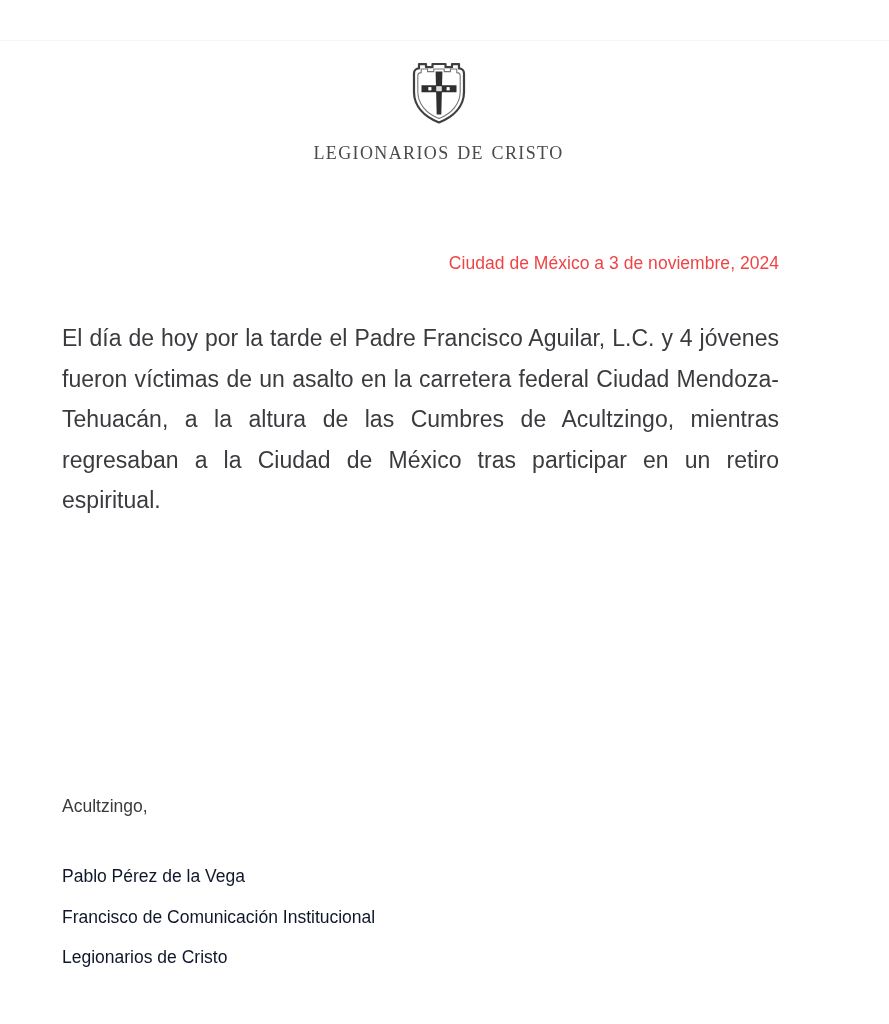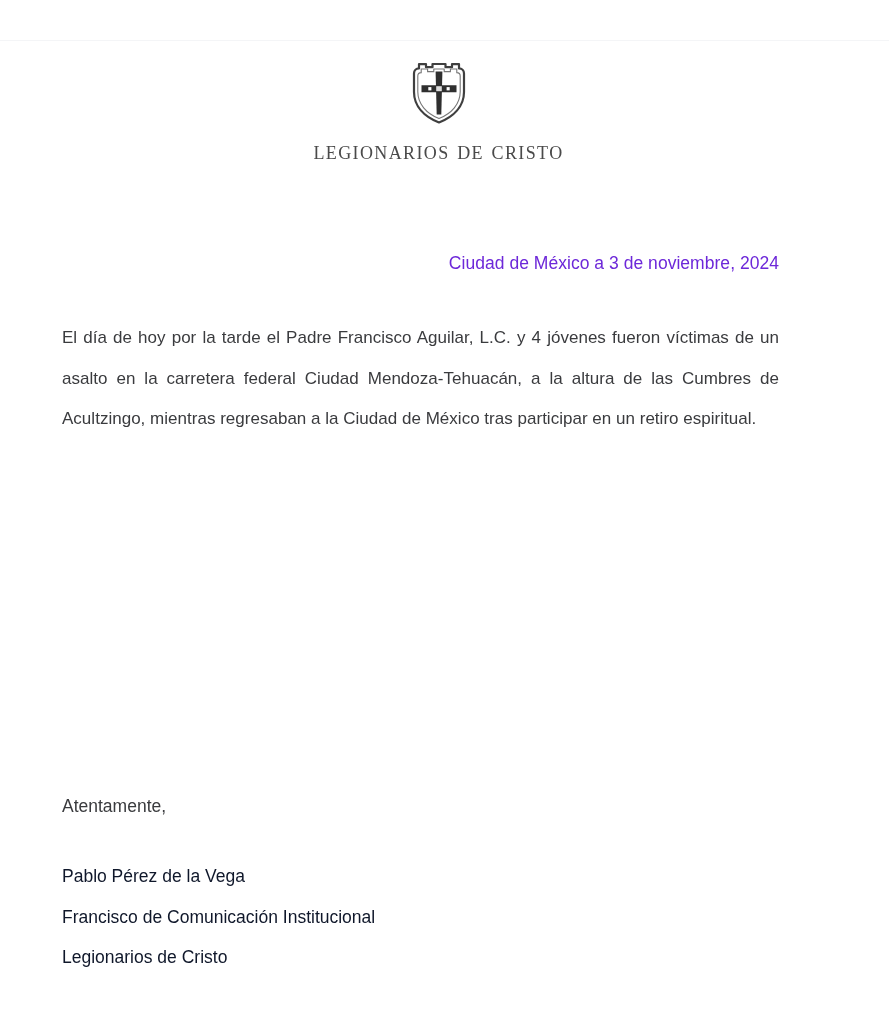--- a/index.html
+++ b/index.html
@@ -69,34 +69,34 @@
   }
 
   .date-line {
     position: absolute;
     top: 252px;
     left: 0;
     width: 717px;
     text-align: right;
     font-size: 17.5px;
     line-height: 1.3;
-    color: #6d28d9;
+    color: #ef4444;
     letter-spacing: 0.002em;
   }
 
   .paragraphs {
     position: absolute;
     top: 318px;
     left: 0;
     width: 717px;
   }
 
   p.para {
     margin: 0 0 28px 0;
-    font-size: 17px;
+    font-size: 23px;
     line-height: 40.5px;
     color: #3a3b3e;
     text-align: justify;
     text-justify: inter-word;
     letter-spacing: 0.001em;
     hyphens: none;
   }
   p.para:last-child {
     margin-bottom: 0;
   }
@@ -177,21 +177,21 @@
   </header>
 
   <div class="body-block">
 
     <div class="date-line">Ciudad de México a 3 de noviembre, 2024</div>
 
     <div class="paragraphs">
       <p class="para">El día de hoy por la tarde el Padre Francisco Aguilar, L.C. y 4 jóvenes fueron víctimas de un asalto en la carretera federal Ciudad Mendoza-Tehuacán, a la altura de las Cumbres de Acultzingo, mientras regresaban a la Ciudad de México tras participar en un retiro espiritual.</p>
     </div>
 
-    <div class="closing">Atentamente,</div>
+    <div class="closing">Acultzingo,</div>
 
     <div class="signature">
       <span class="sig-line">Pablo Pérez de la Vega</span>
       <span class="sig-line">Francisco de Comunicación Institucional</span>
       <span class="sig-line">Legionarios de Cristo</span>
     </div>
 
   </div>
 </div>
 

